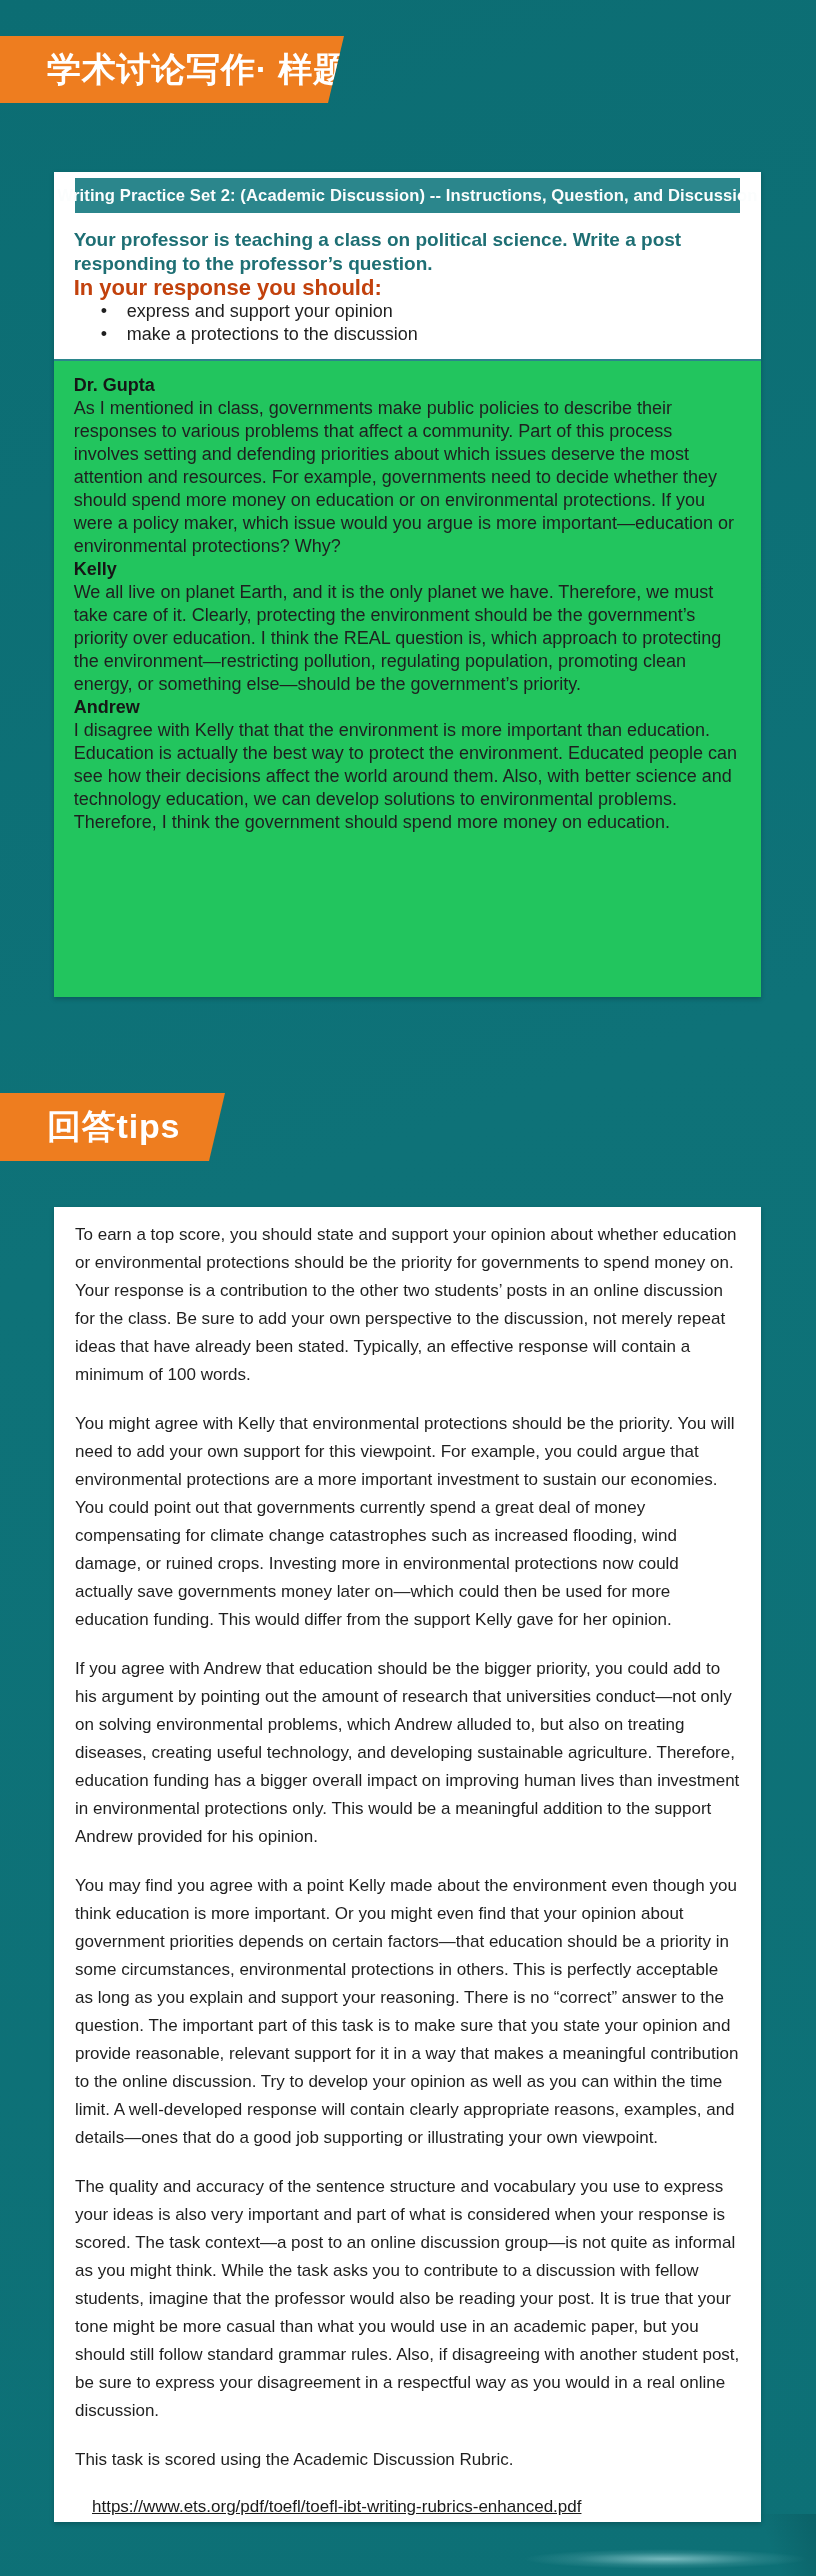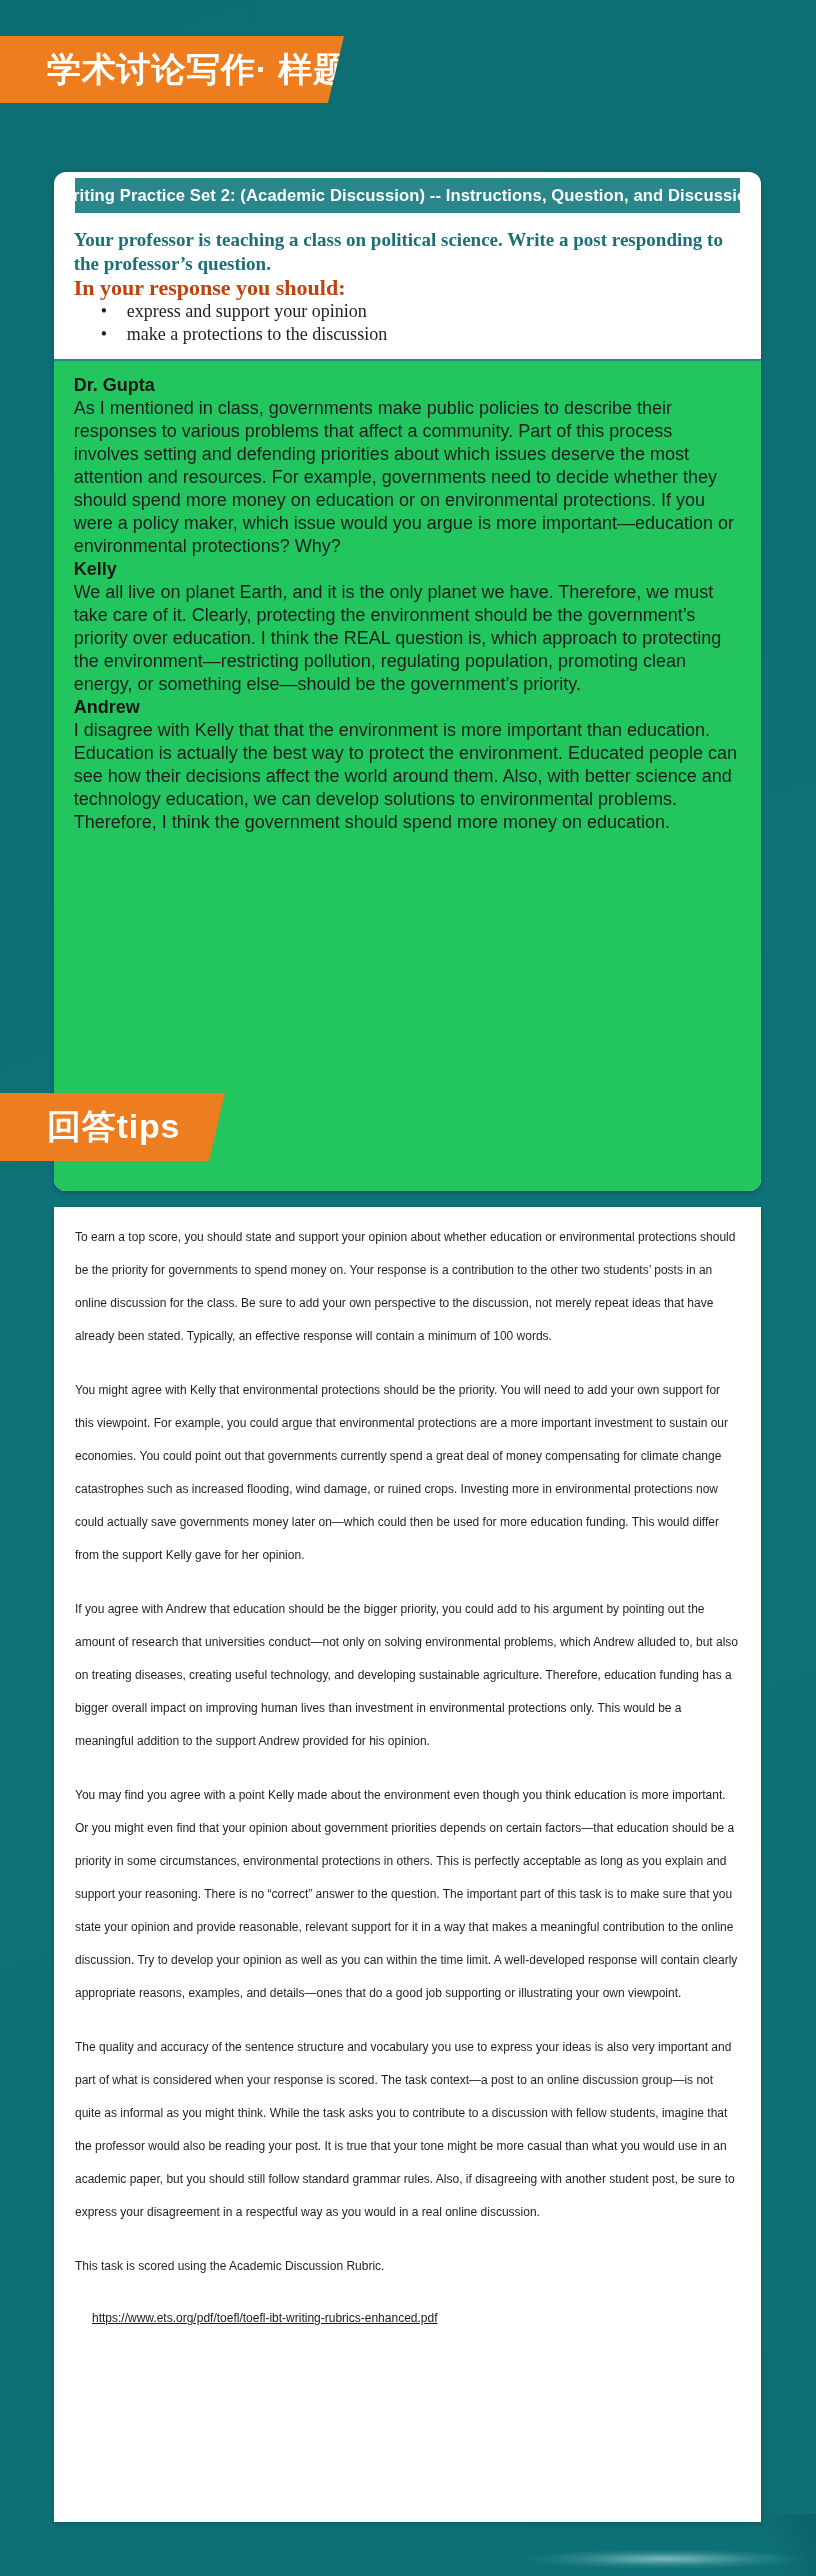--- a/index.html
+++ b/index.html
@@ -28,51 +28,51 @@
   .ribbon-2{top:1093px;height:68px;width:225px;
     clip-path:polygon(0 0,100% 0,calc(100% - 16px) 100%,0 100%);}
   .ribbon .ribbon-text{padding-left:47px;font-size:34px;letter-spacing:0.8px;white-space:nowrap;}
 
   
   .card{
     position:absolute;left:54px;width:707px;background:#ffffff;
     display:flex;flex-direction:column;overflow:hidden;
     box-shadow:0 1.5px 4.5px rgba(0,20,22,0.25);
   }
-  .card-1{top:172px;height:1019px;border-radius:12px;}
+  .card-1{top:172px;height:825px;}
   .card-2{top:1207px;height:1315px;}
 
   .card-header{
     margin:6px 21px 0 21px;height:35px;flex:0 0 auto;
     background:#2b868c;color:#fbfdfd;
     display:flex;align-items:center;justify-content:center;
     font-weight:bold;font-size:16.6px;letter-spacing:0.1px;white-space:nowrap;
   }
 
   .instructions{
     flex:0 0 auto;padding:15px 19.7px 12px 19.7px;
-    font-size:18px;line-height:23.4px;color:#1f1f1f;font-family:Liberation Serif, serif;
+    font-size:18px;line-height:23.4px;color:#1f1f1f;
   }
   .prompt{color:#1e6f74;font-weight:bold;font-size:19px;line-height:24px;}
   .should-label{font-weight:bold;font-size:22px;line-height:24px;color:#c2410c;}
   .bullet-row{display:flex;padding-left:27px;}
   .bullet-dot{width:26px;flex:0 0 auto;}
   .divider{flex:0 0 auto;border-top:2.3px solid #2b868c;}
 
   .discussion{
     flex:1 1 auto;background:#22c55e;color:#1f1f1f;
     padding:13.6px 19.7px 7.6px 19.7px;font-size:18px;line-height:23px;
     overflow:hidden;
   }
   .speaker{font-weight:bold;color:#161616;}
   .post-text{margin:0 0 0 0;}
 
   .tips-body{
     flex:1 1 auto;padding:13.6px 21px 7.6px 21px;
-    font-size:12px;line-height:33px;color:#1f1f1f;overflow:hidden;
+    font-size:17px;line-height:28px;color:#1f1f1f;overflow:hidden;
   }
   .tips-body .para{margin:0 0 21px 0;}
   .rubric-note{margin:0 0 19.7px 0;}
   .rubric-link{color:#1a1a1a;text-decoration:underline;cursor:pointer;word-break:break-all;margin-left:17px;}
 </style>
 </head>
 <body>
 
 <div class="page"></div>
 

